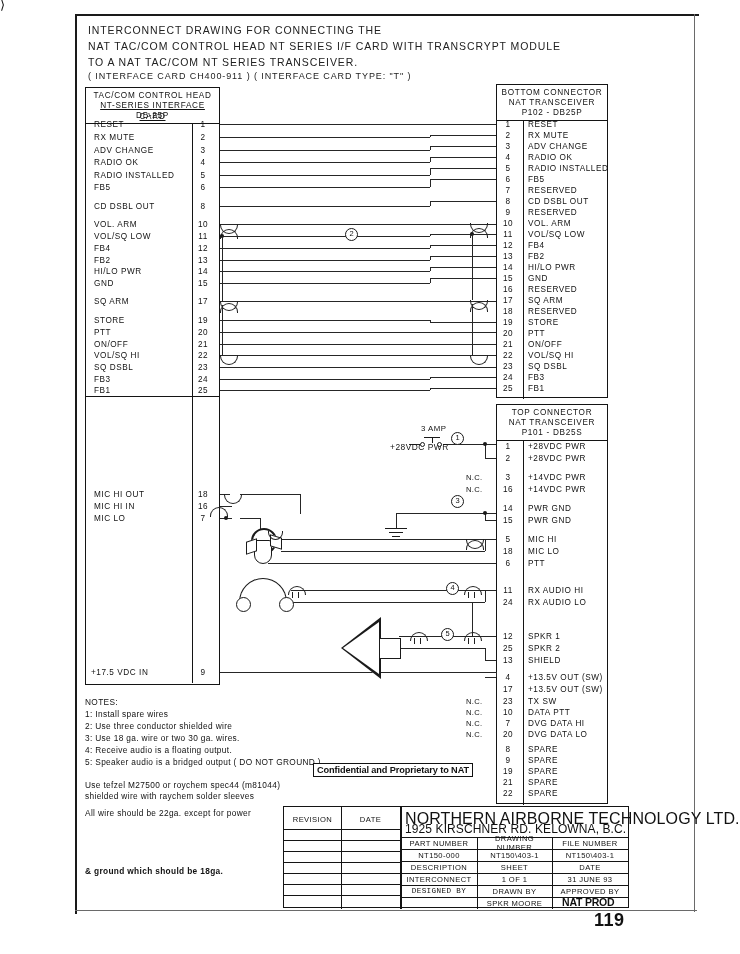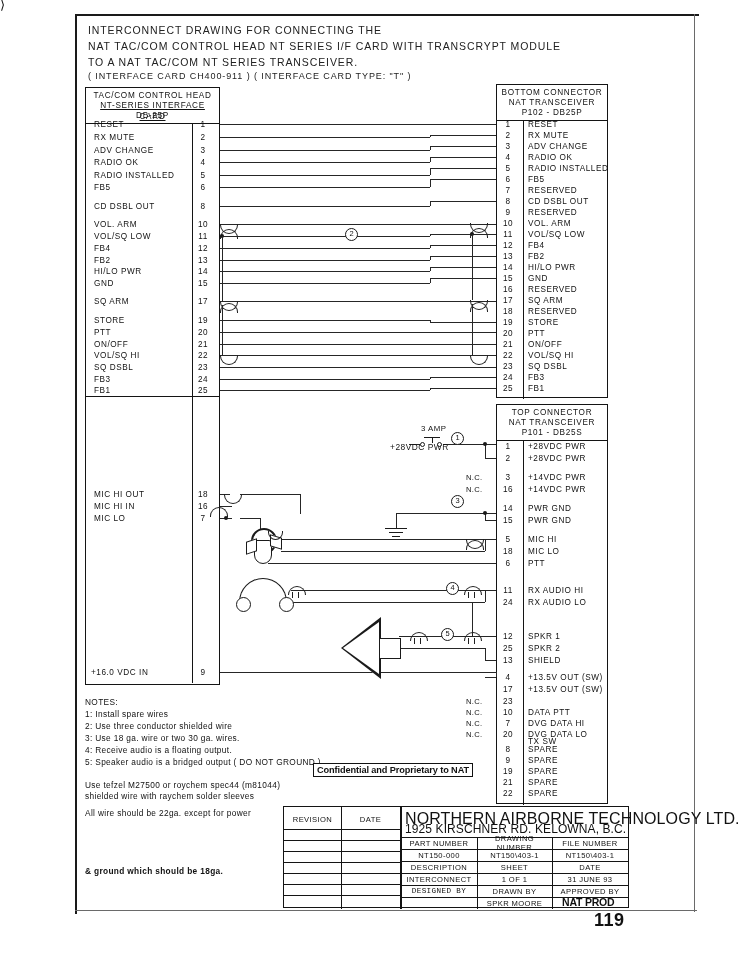--- a/index.html
+++ b/index.html
@@ -162,21 +162,21 @@
   </div>
   <div id="left-mic-rows">
       <div class="pin-label" style="left:94px;top:490px;">MIC HI OUT</div>
       <div class="pin-num" style="left:192px;top:490px;">18</div>
       <div class="pin-label" style="left:94px;top:502px;">MIC HI IN</div>
       <div class="pin-num" style="left:192px;top:502px;">16</div>
       <div class="pin-label" style="left:94px;top:514px;">MIC LO</div>
       <div class="pin-num" style="left:192px;top:514px;">7</div>
     </div>
   <div id="left-pwr-row">
-      <div class="pin-label" style="left:91px;top:668px;">+16.0 VDC IN</div>
+      <div class="pin-label" style="left:91px;top:668px;">+17.5 VDC IN</div>
       <div class="pin-num" style="left:192px;top:668px;">9</div>
     </div>
 
   <div class="conn-box" id="bottom-conn" style="left:496px;top:84px;width:112px;height:314px;">
     <div class="conn-head" style="top:3px;">BOTTOM CONNECTOR</div>
     <div class="conn-head" style="top:13px;">NAT TRANSCEIVER</div>
     <div class="conn-head" style="top:23px;">P102 - DB25P</div>
     <div class="conn-rule" style="top:35px;"></div>
     <div class="vdiv" style="left:26px;top:35px;height:279px;"></div>
   </div>
@@ -269,21 +269,21 @@
       <div class="pin-label" style="left:528px;top:632px;">SPKR 1</div>
       <div class="pin-num" style="left:497px;top:644px;">25</div>
       <div class="pin-label" style="left:528px;top:644px;">SPKR 2</div>
       <div class="pin-num" style="left:497px;top:656px;">13</div>
       <div class="pin-label" style="left:528px;top:656px;">SHIELD</div>
       <div class="pin-num" style="left:497px;top:673px;">4</div>
       <div class="pin-label" style="left:528px;top:673px;">+13.5V OUT (SW)</div>
       <div class="pin-num" style="left:497px;top:685px;">17</div>
       <div class="pin-label" style="left:528px;top:685px;">+13.5V OUT (SW)</div>
       <div class="pin-num" style="left:497px;top:697px;">23</div>
-      <div class="pin-label" style="left:528px;top:697px;margin-top:40px;">TX SW</div>
+      <div class="pin-label" style="left:528px;top:697px;">TX SW</div>
       <div class="nc-lbl" style="left:466px;top:697px;">N.C.</div>
       <div class="pin-num" style="left:497px;top:708px;">10</div>
       <div class="pin-label" style="left:528px;top:708px;">DATA PTT</div>
       <div class="nc-lbl" style="left:466px;top:708px;">N.C.</div>
       <div class="pin-num" style="left:497px;top:719px;">7</div>
       <div class="pin-label" style="left:528px;top:719px;">DVG DATA HI</div>
       <div class="nc-lbl" style="left:466px;top:719px;">N.C.</div>
       <div class="pin-num" style="left:497px;top:730px;">20</div>
       <div class="pin-label" style="left:528px;top:730px;">DVG DATA LO</div>
       <div class="nc-lbl" style="left:466px;top:730px;">N.C.</div>

